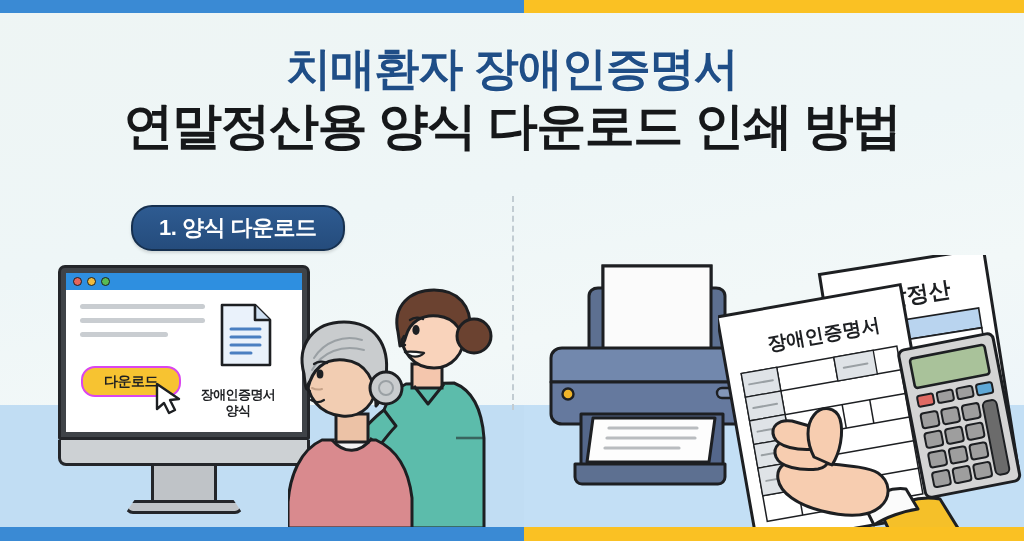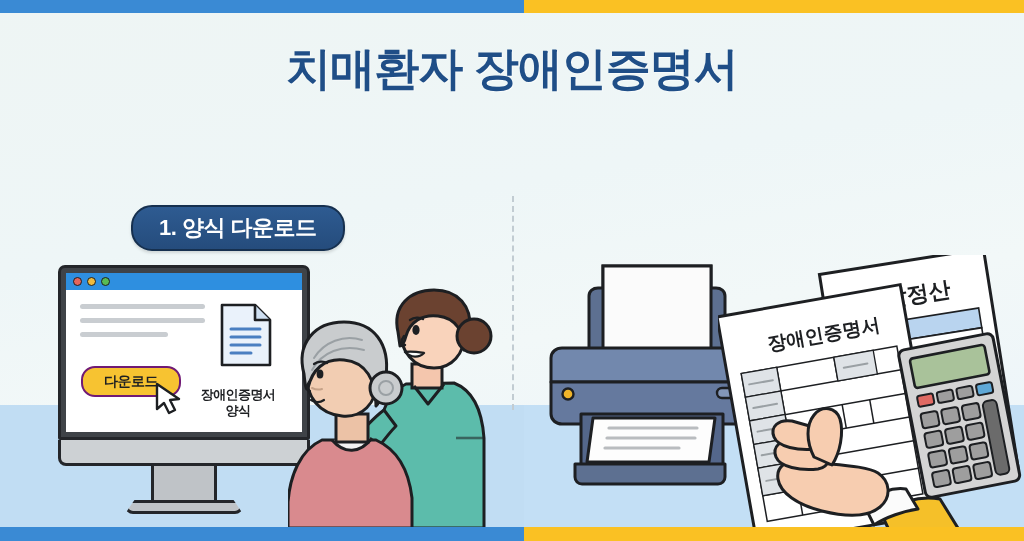--- a/index.html
+++ b/index.html
@@ -161,21 +161,21 @@
   .text-line { height: 5px; background: #c9cdd1; border-radius: 3px; margin-bottom: 9px; }
   .tl1 { width: 125px; }
   .tl2 { width: 125px; }
   .tl3 { width: 88px; }
 
   .dl-btn {
     position: absolute;
     left: 15px; top: 76px;
     width: 96px; height: 27px;
     background: #f7c331;
-    border: 2px solid #701a75;
+    border: 2px solid #d946ef;
     border-radius: 14px;
     display: flex;
     align-items: center;
     justify-content: center;
     font-size: 14px;
     font-weight: 800;
     color: #1d1f22;
     letter-spacing: -0.5px;
   }
   .cursor { position: absolute; left: 88px; top: 92px; }
@@ -213,20 +213,21 @@
   <div class="bar top">
     <div class="bar-blue"></div>
     <div class="bar-yellow"></div>
   </div>
 
   <div class="floor"></div>
   <div class="floor-left"></div>
 
   <div class="title-wrap">
     <div class="title-l1">치매환자 장애인증명서</div>
+    <div class="title-l2">연말정산용 양식 다운로드 인쇄 방법</div>
   </div>
 
   <div class="badge one">
     <span>1. 양식 다운로드</span>
   </div>
 
   <div class="divider"></div>
 
   <div class="monitor">
     <div class="mon-shadow"></div>

